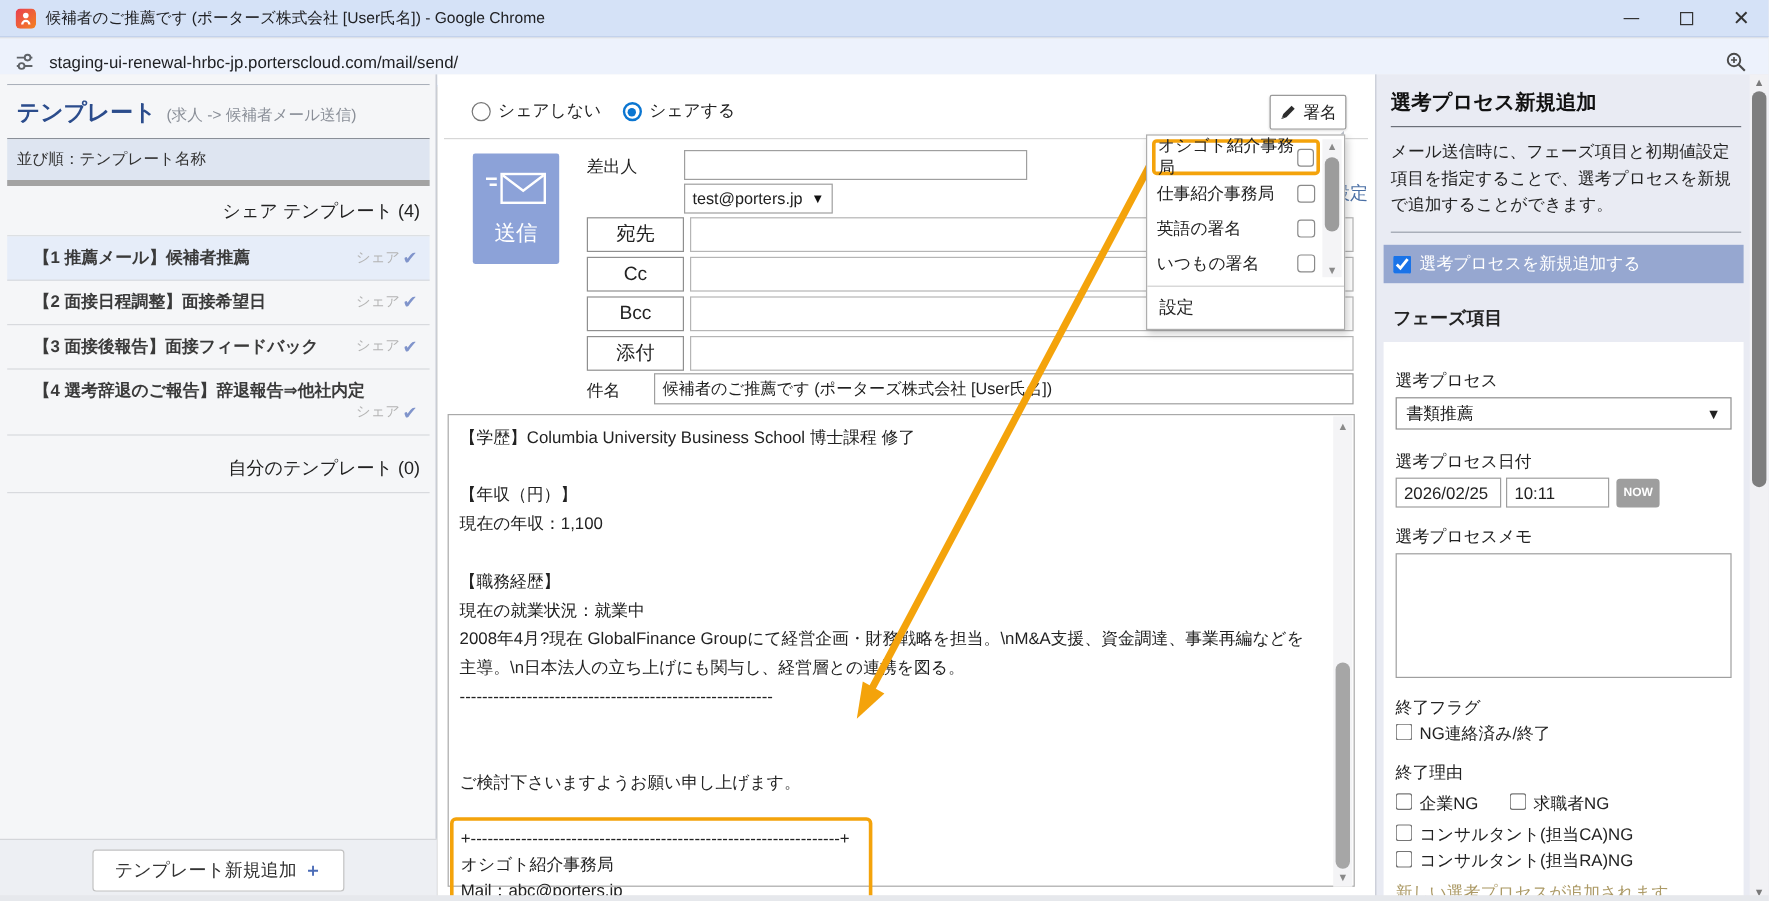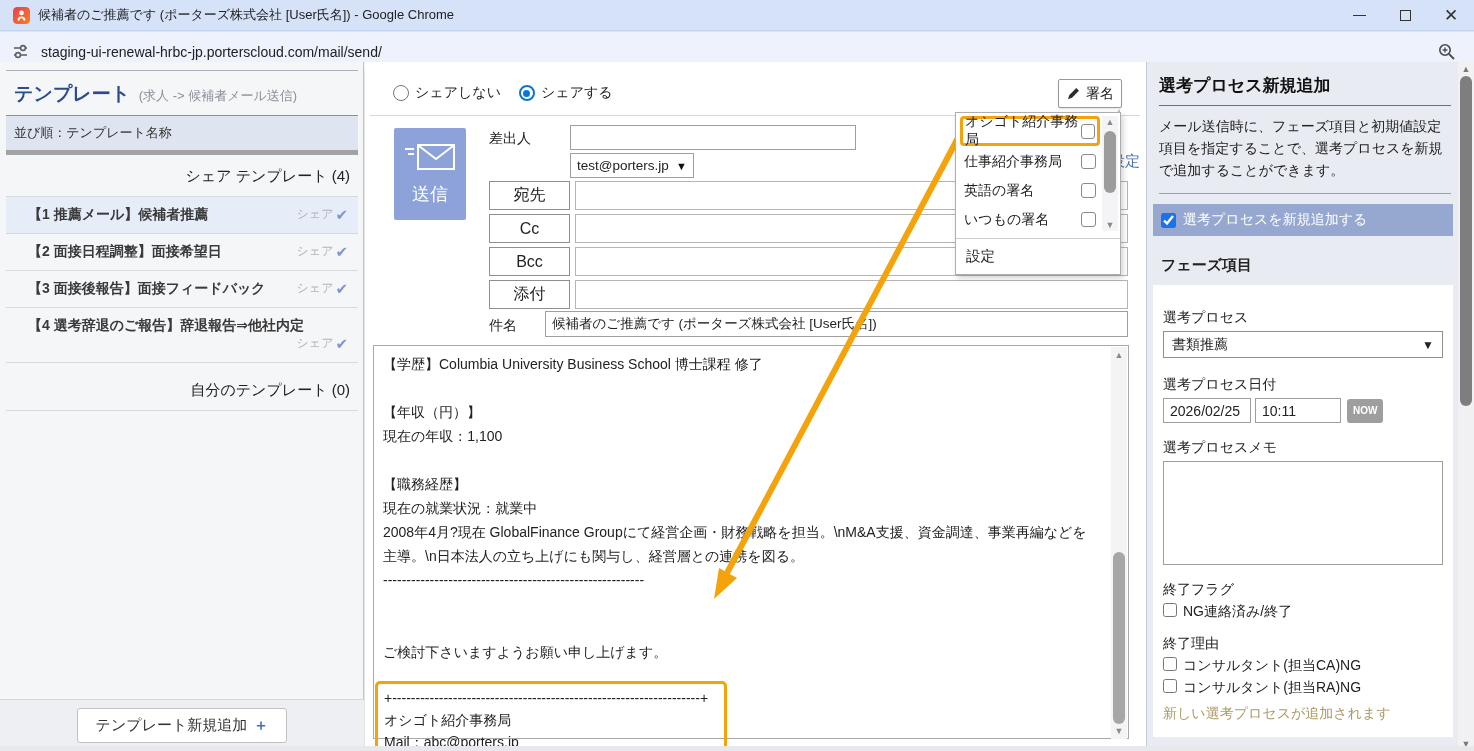--- a/index.html
+++ b/index.html
@@ -379,20 +379,30 @@
         <div class="rp-label">選考プロセスメモ</div>
         <div class="rp-memo"></div>
 
         <div class="rp-label">終了フラグ</div>
         <div class="rp-cbrow">
           <input type="checkbox" style="">
           <span>NG連絡済み/終了</span>
         </div>
 
         <div class="rp-label" style="margin-top:14px;">終了理由</div>
+        <div class="rp-reason-row">
+          <div class="rp-cbrow">
+            <input type="checkbox" style="">
+            <span>企業NG</span>
+          </div>
+          <div class="rp-cbrow">
+            <input type="checkbox" style="">
+            <span>求職者NG</span>
+          </div>
+        </div>
         <div class="rp-cbrow">
           <input type="checkbox" style="">
           <span>コンサルタント(担当CA)NG</span>
         </div>
         <div class="rp-cbrow">
           <input type="checkbox" style="">
           <span>コンサルタント(担当RA)NG</span>
         </div>
         <div class="rp-note">新しい選考プロセスが追加されます</div>
       </div>

